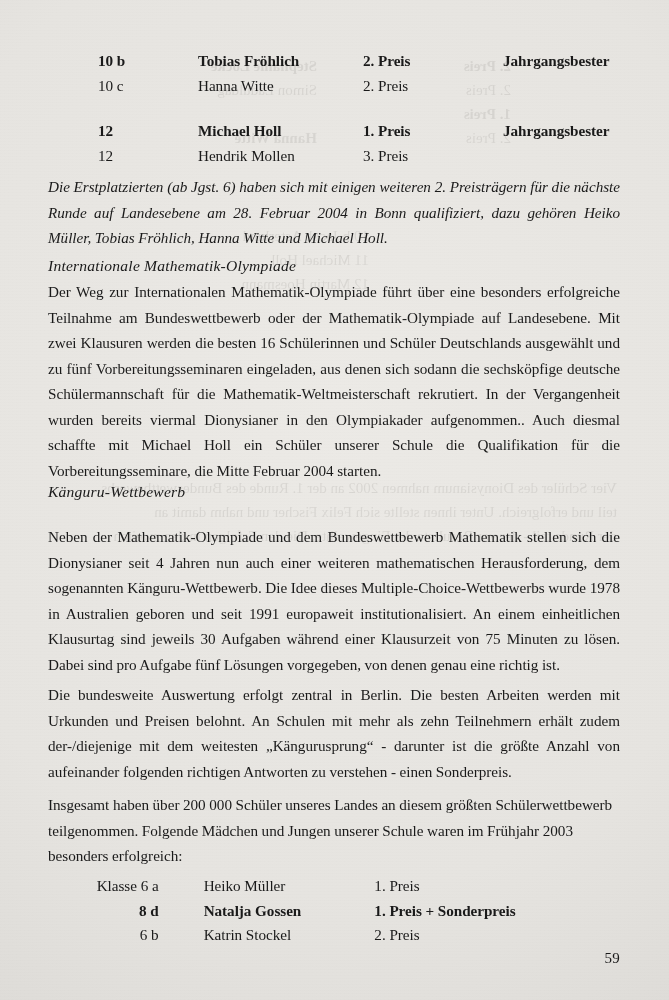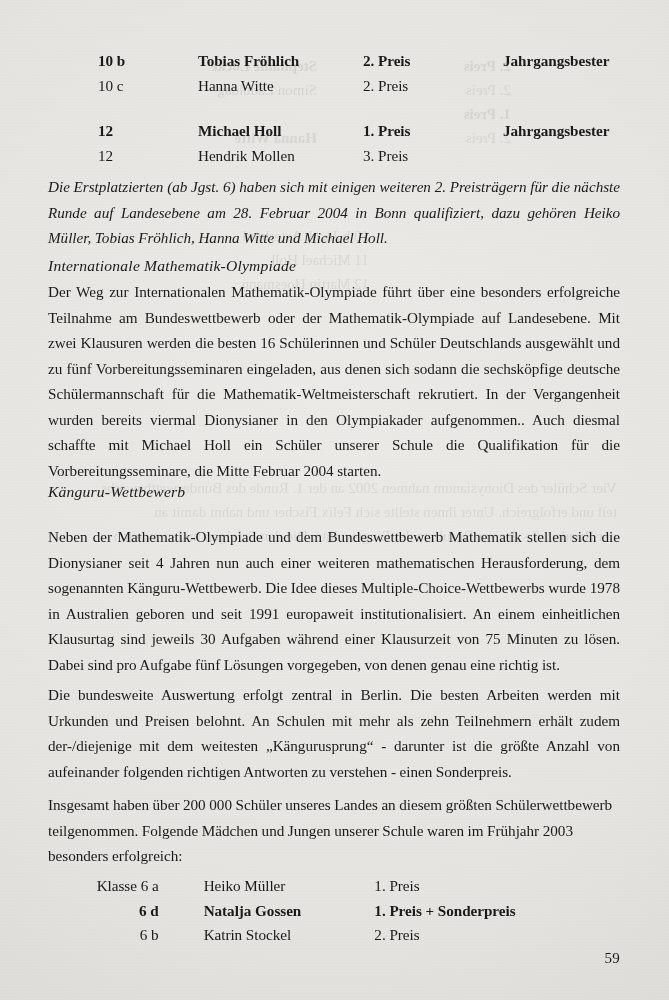--- a/index.html
+++ b/index.html
@@ -194,21 +194,21 @@
     <p class="para last-nojust" id="p-insgesamt">Insgesamt haben über 200 000 Schüler unseres Landes an diesem größten Schülerwettbewerb teilgenommen. Folgende Mädchen und Jungen unserer Schule waren im Frühjahr 2003 besonders erfolgreich:</p>
 
     <table class="results" id="tbl-bottom">
       <tbody id="bottom-rows">
           <tr class="">
             <td class="c-klasse">Klasse 6 a</td>
             <td class="c-name">Heiko Müller</td>
             <td class="c-preis">1. Preis</td>
           </tr>
           <tr class="bold">
-            <td class="c-klasse">6 d</td>
+            <td class="c-klasse">8 d</td>
             <td class="c-name">Natalja Gossen</td>
             <td class="c-preis">1. Preis + Sonderpreis</td>
           </tr>
           <tr class="">
             <td class="c-klasse">6 b</td>
             <td class="c-name">Katrin Stockel</td>
             <td class="c-preis">2. Preis</td>
           </tr>
         </tbody>
     </table>

